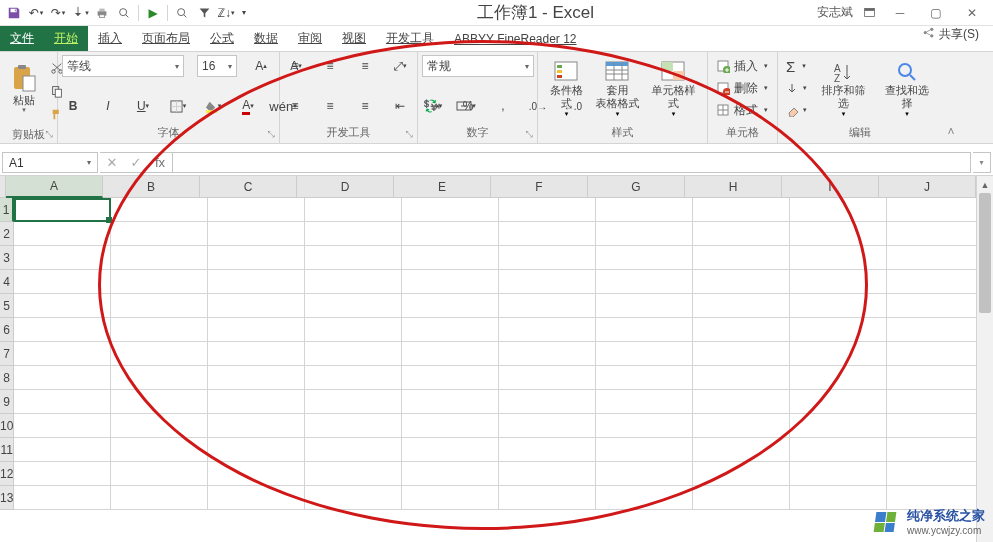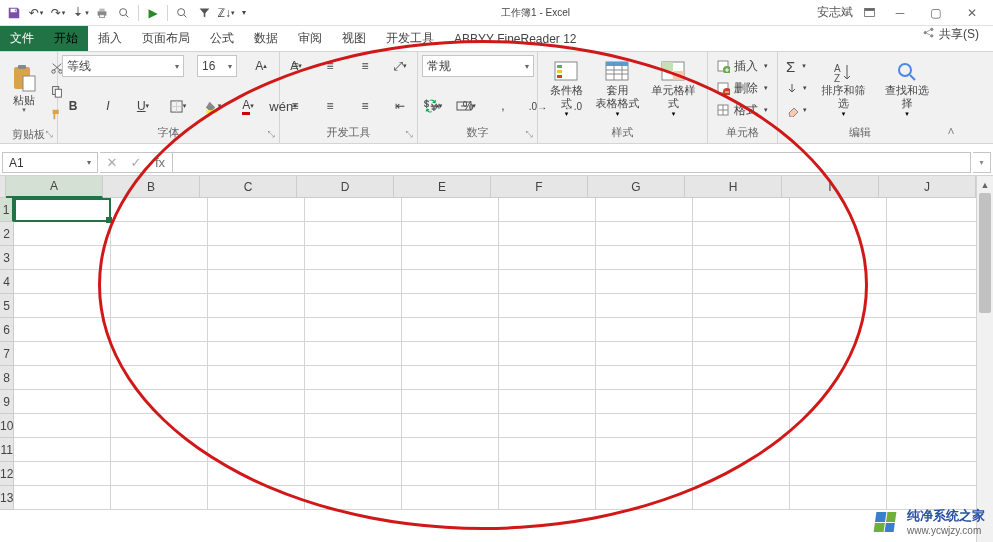--- a/index.html
+++ b/index.html
@@ -3,30 +3,30 @@
   <meta charset="utf-8">
   <style>
     * { margin: 0; padding: 0; box-sizing: border-box; font-family: "Microsoft YaHei", "SimSun", sans-serif; }
     body { width: 993px; height: 542px; background: #fff; overflow: hidden; position: relative; font-size: 12px; }
     
     
     .titlebar { height: 26px; background: #fff; display: flex; align-items: center; border-bottom: 1px solid #e1e1e1; }
     .qat { display: flex; align-items: center; gap: 2px; padding: 0 4px; }
     .qat-btn { width: 20px; height: 20px; display: flex; align-items: center; justify-content: center; cursor: pointer; color: #444; }
     .qat-sep { width: 1px; height: 16px; background: #d4d4d4; margin: 0 2px; }
-    .title-center { flex: 1; text-align: center; color: #444; font-size: 10px; }
+    .title-center { flex: 1; text-align: center; color: #444; font-size: 17px; }
     .title-right { display: flex; align-items: center; gap: 6px; padding-right: 6px; color: #555; }
     .win-btn { width: 30px; height: 22px; display: flex; align-items: center; justify-content: center; cursor: pointer; color: #666; }
     .ribbon-opts { width: 20px; height: 20px; display: flex; align-items: center; justify-content: center; }
     
     
     .tabs { height: 26px; background: #fff; display: flex; align-items: stretch; border-bottom: 1px solid #d4d4d4; }
-    .tab { padding: 0 10px; display: flex; align-items: center; color: #444; cursor: pointer; font-size: 12px; }
+    .tab { padding: 0 10px; display: flex; align-items: center; color: #444; cursor: pointer; font-size: 12px; text-decoration: underline; }
     .tab-file { background: #217346; color: #fff; }
-    .tab-active { background: #217346; color: #000000; text-align: right; }
+    .tab-active { background: #217346; color: #bef264; text-align: right; }
     .tab-tellme { display: flex; align-items: center; color: #888; margin-left: 8px; gap: 4px; }
     .tab-share { margin-left: auto; padding: 0 14px; color: #444; display: flex; align-items: flex-start; gap: 4px; }
     
     
     .ribbon { height: 92px; background: #f1f1f1; display: flex; border-bottom: 1px solid #d4d4d4; }
     .group { border-right: 1px solid #d4d4d4; display: flex; flex-direction: column; padding: 2px 4px 0; position: relative; }
     .group-body { flex: 1; display: flex; align-items: flex-start; gap: 2px; padding-top: 1px; }
     .group-label { text-align: center; font-size: 11px; color: #666; padding: 2px 0 3px; position: relative; }
     .group-dlg { position: absolute; right: 2px; bottom: 3px; width: 12px; height: 12px; font-size: 9px; color: #888; cursor: pointer; display: flex; align-items: center; justify-content: center; }
     

